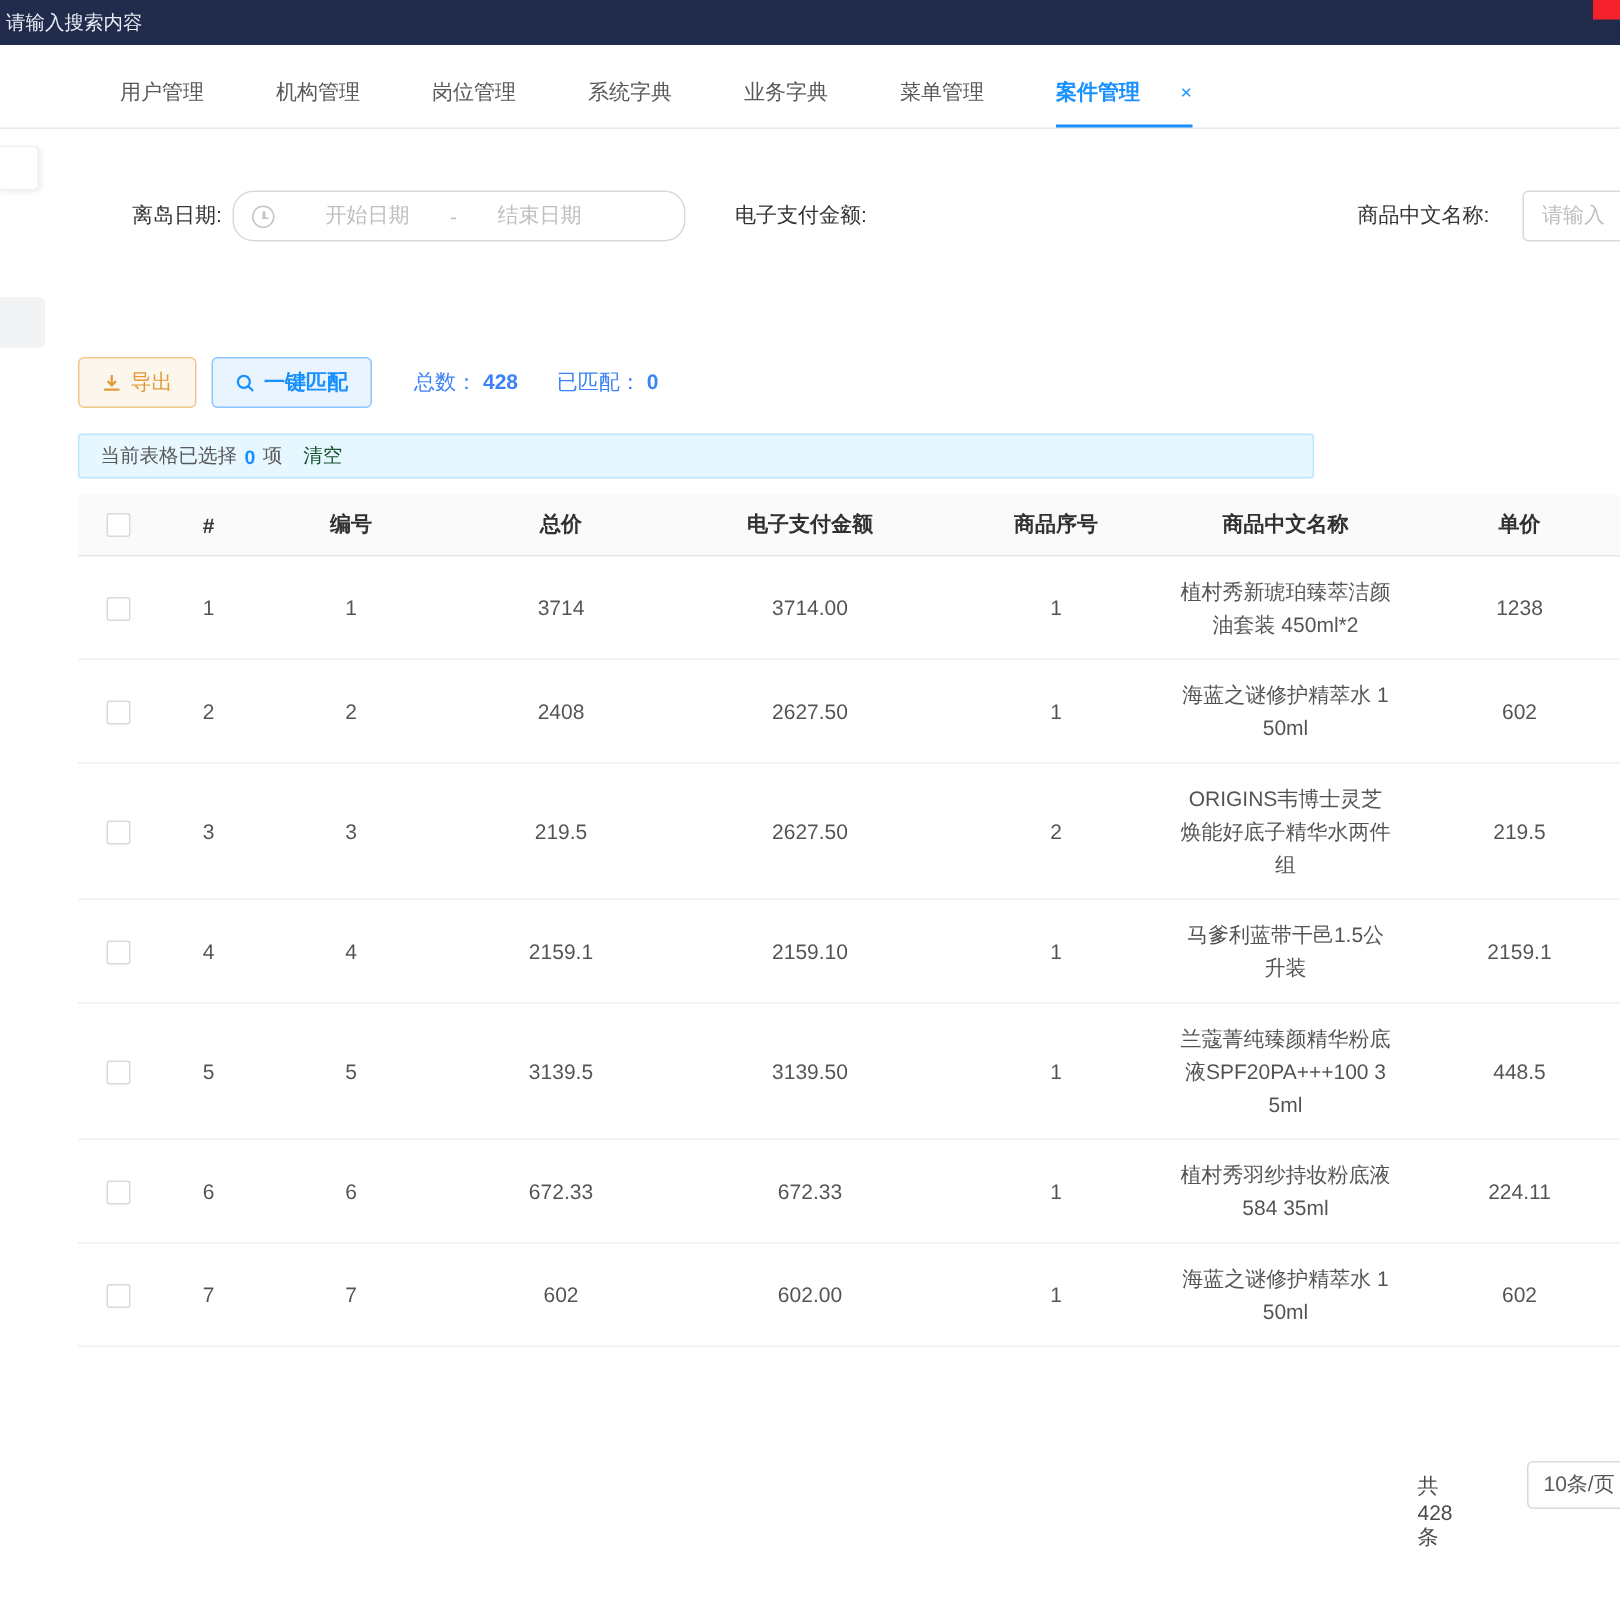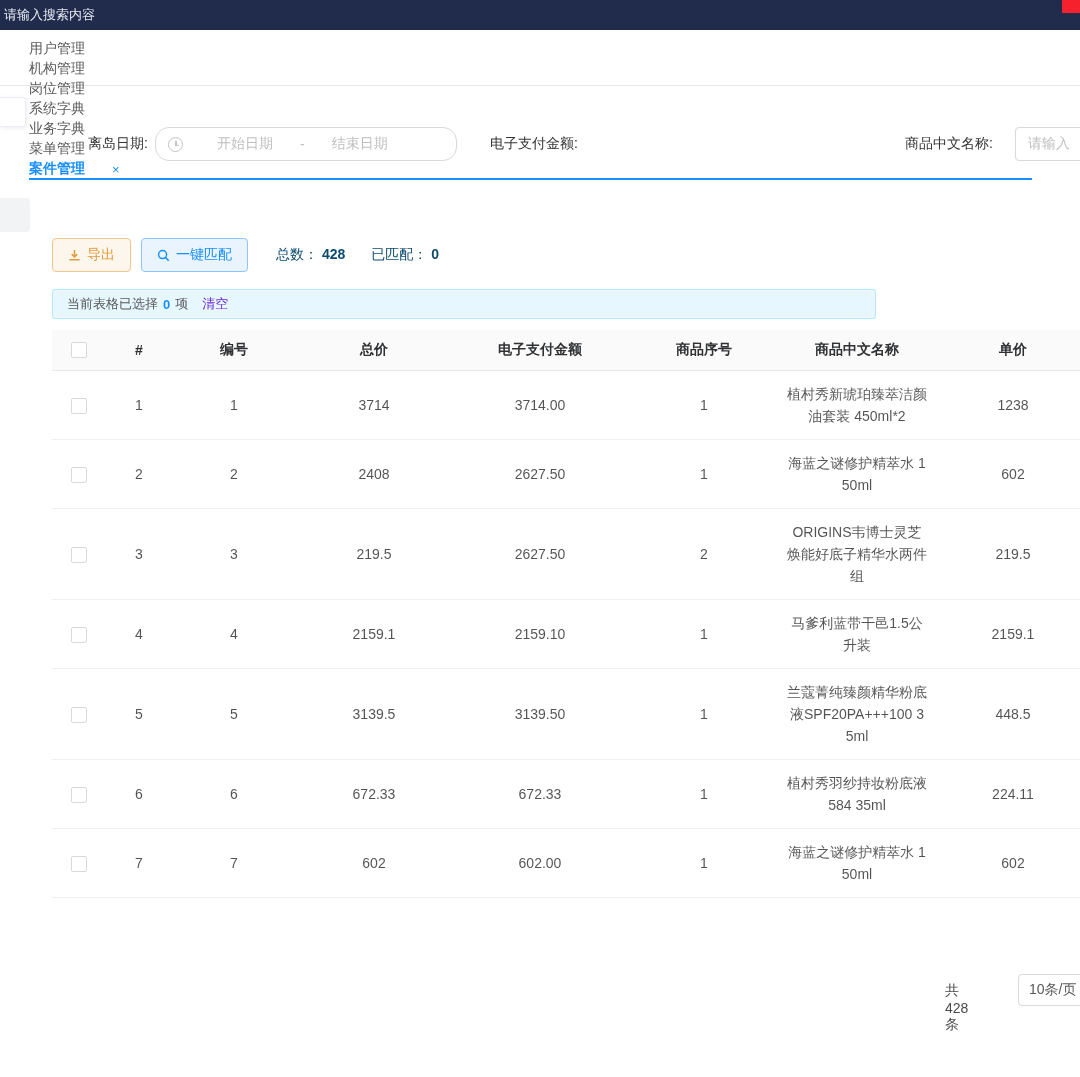--- a/index.html
+++ b/index.html
@@ -11,21 +11,21 @@
   }
   
   .topbar { position:absolute; top:0; left:0; width:1080px; height:30px;
     background:#212b4b; display:flex; align-items:center; padding-left:4px; }
   .topbar .search-text { color:#e8ecf5; font-size:13px; }
   .corner-badge { position:absolute; top:0; right:0; width:18px; height:13px; background:#f5222d; }
 
   
   .tabbar { position:absolute; top:40px; left:0; width:1080px; height:46px;
     background:#fff; border-bottom:1px solid #e8e8e8;
-    display:flex; align-items:stretch; padding-left:29px;flex-direction:column; }
+    display:flex; align-items:stretch; padding-left:80px; }
   .tab { display:flex; align-items:center; margin-right:48px; color:#595959;
     cursor:pointer; border-bottom:2px solid transparent; font-size:14px; }
   .tab.active { color:#1890ff; border-bottom-color:#1890ff; font-weight:600;gap:18px; }
   .tab .close { margin-left:9px; font-size:13px; font-weight:400; color:#1890ff; }
 
   
   .edge-handle { position:absolute; top:97px; left:0; width:26px; height:30px;
     background:#fff; border:1px solid #ebeef5; border-left:none;
     border-radius:0 4px 4px 0; box-shadow:1px 1px 4px rgba(0,0,0,0.08); }
   .edge-patch { position:absolute; top:198px; left:0; width:30px; height:34px;
@@ -47,30 +47,30 @@
   .clock::before { content:""; position:absolute; left:6px; top:3px; width:1.5px; height:5px; background:#c4c4c4; }
   .clock::after { content:""; position:absolute; left:6px; top:7px; width:4px; height:1.5px; background:#c4c4c4; }
 
   
   .toolbar { position:absolute; top:238px; left:52px; width:1000px; height:34px;
     display:flex; align-items:center; }
   .btn { height:34px; border-radius:4px; display:inline-flex; align-items:center;
     padding:0 15px; cursor:pointer; font-size:14px; }
   .btn svg { margin-right:6px; }
   .btn-export { background:#fdf6ec; border:1px solid #f0c78a; color:#e09b3d; margin-right:10px; }
-  .btn-match  { background:#e9f4ff; border:1px solid #8cc5ff; color:#1890ff; }
-  .counts { margin-left:28px; color:#0c4a6e; }
+  .btn-match  { background:#e9f4ff; border:1px solid #8cc5ff; color:#1890ff;font-weight:bold; }
+  .counts { margin-left:28px; color:#3b82f6; }
   .counts .val { font-weight:600; margin:0 6px 0 4px; }
 
   
   .alert { position:absolute; top:289px; left:52px; width:824px; height:30px;
     background:#e6f7ff; border:1px solid #bae7ff; border-radius:2px;
     display:flex; align-items:center; padding-left:14px; color:#595959; font-size:13px; }
   .alert .num { color:#1890ff; font-weight:600; margin:0 5px; }
-  .alert .clear { color:#6d28d9; margin-left:14px; cursor:pointer; }
+  .alert .clear { color:#14532d; margin-left:14px; cursor:pointer; }
 
   
   .table-wrap { position:absolute; top:330px; left:52px; width:1028px; height:575px; overflow:hidden; }
   table { border-collapse:collapse; table-layout:fixed; width:1040px; }
   th { background:#fafafa; font-weight:600; color:#303133; height:40px;
     border-bottom:1px solid #e8e8e8; text-align:center; font-size:14px; }
   td { border-bottom:1px solid #efefef; text-align:center; padding:12px 7px;
     line-height:22px; color:rgba(0,0,0,0.68); word-break:break-all; }
   .checkbox { display:inline-block; width:16px; height:16px; background:#fff;
     border:1px solid #d9d9d9; border-radius:2px; vertical-align:middle; cursor:pointer; }

